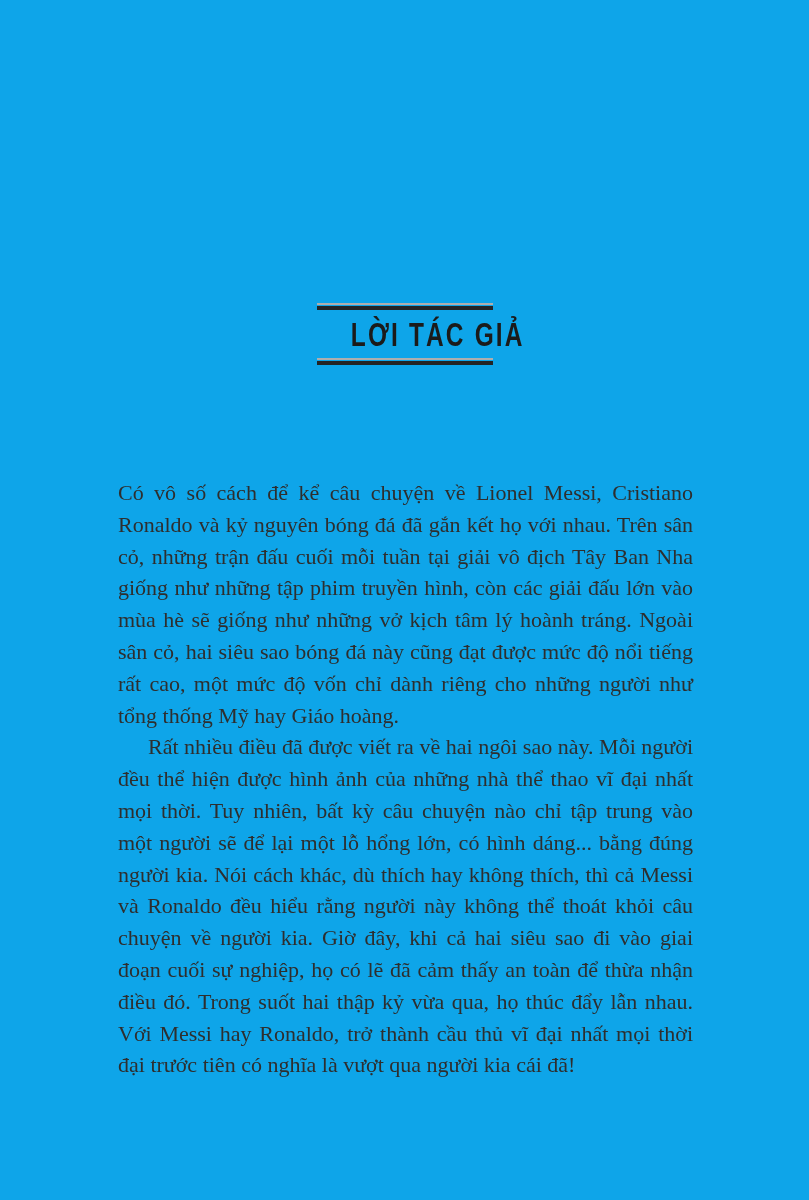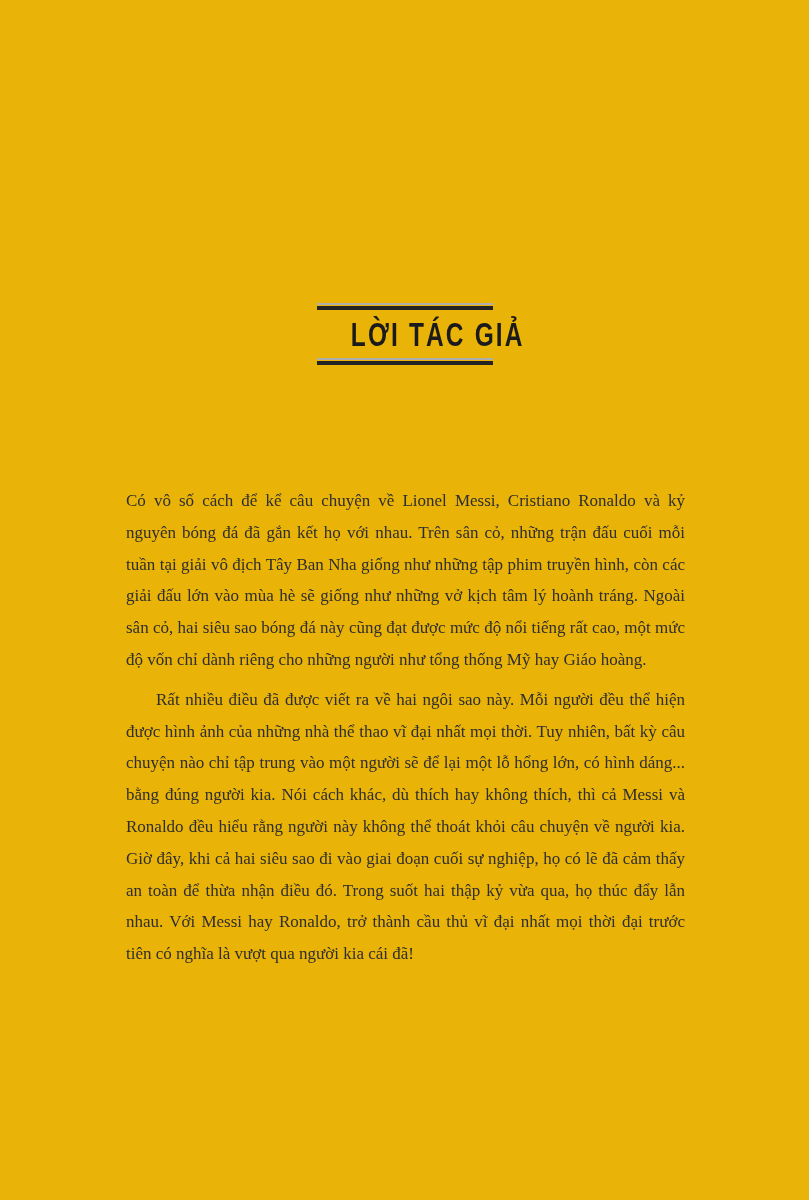--- a/index.html
+++ b/index.html
@@ -5,21 +5,21 @@
 <style>
   html, body {
     margin: 0;
     padding: 0;
     background: #ffffff;
   }
   .page {
     position: relative;
     width: 809px;
     height: 1200px;
-    background: #eab308;
+    background: #0ea5e9;
     overflow: hidden;
     font-family: "Liberation Serif", serif;
   }
 
   
   .chapter-header {
     position: absolute;
     top: 303px;
     left: 50%;
     transform: translateX(-50%);
@@ -45,22 +45,22 @@
 
   
   .body-copy {
     position: absolute;
     top: 477px;
     left: 118px;
     width: 575px;
     color: #2e2e2e;
   }
   .para {
-    margin: 8px;
-    font-size: 17px;
+    margin: 0;
+    font-size: 22px;
     line-height: 31.8px;
     text-align: justify;
     text-justify: inter-word;
   }
   .para-indent { text-indent: 30px; }
 </style>
 </head>
 <body>
 
 <div class="page">

